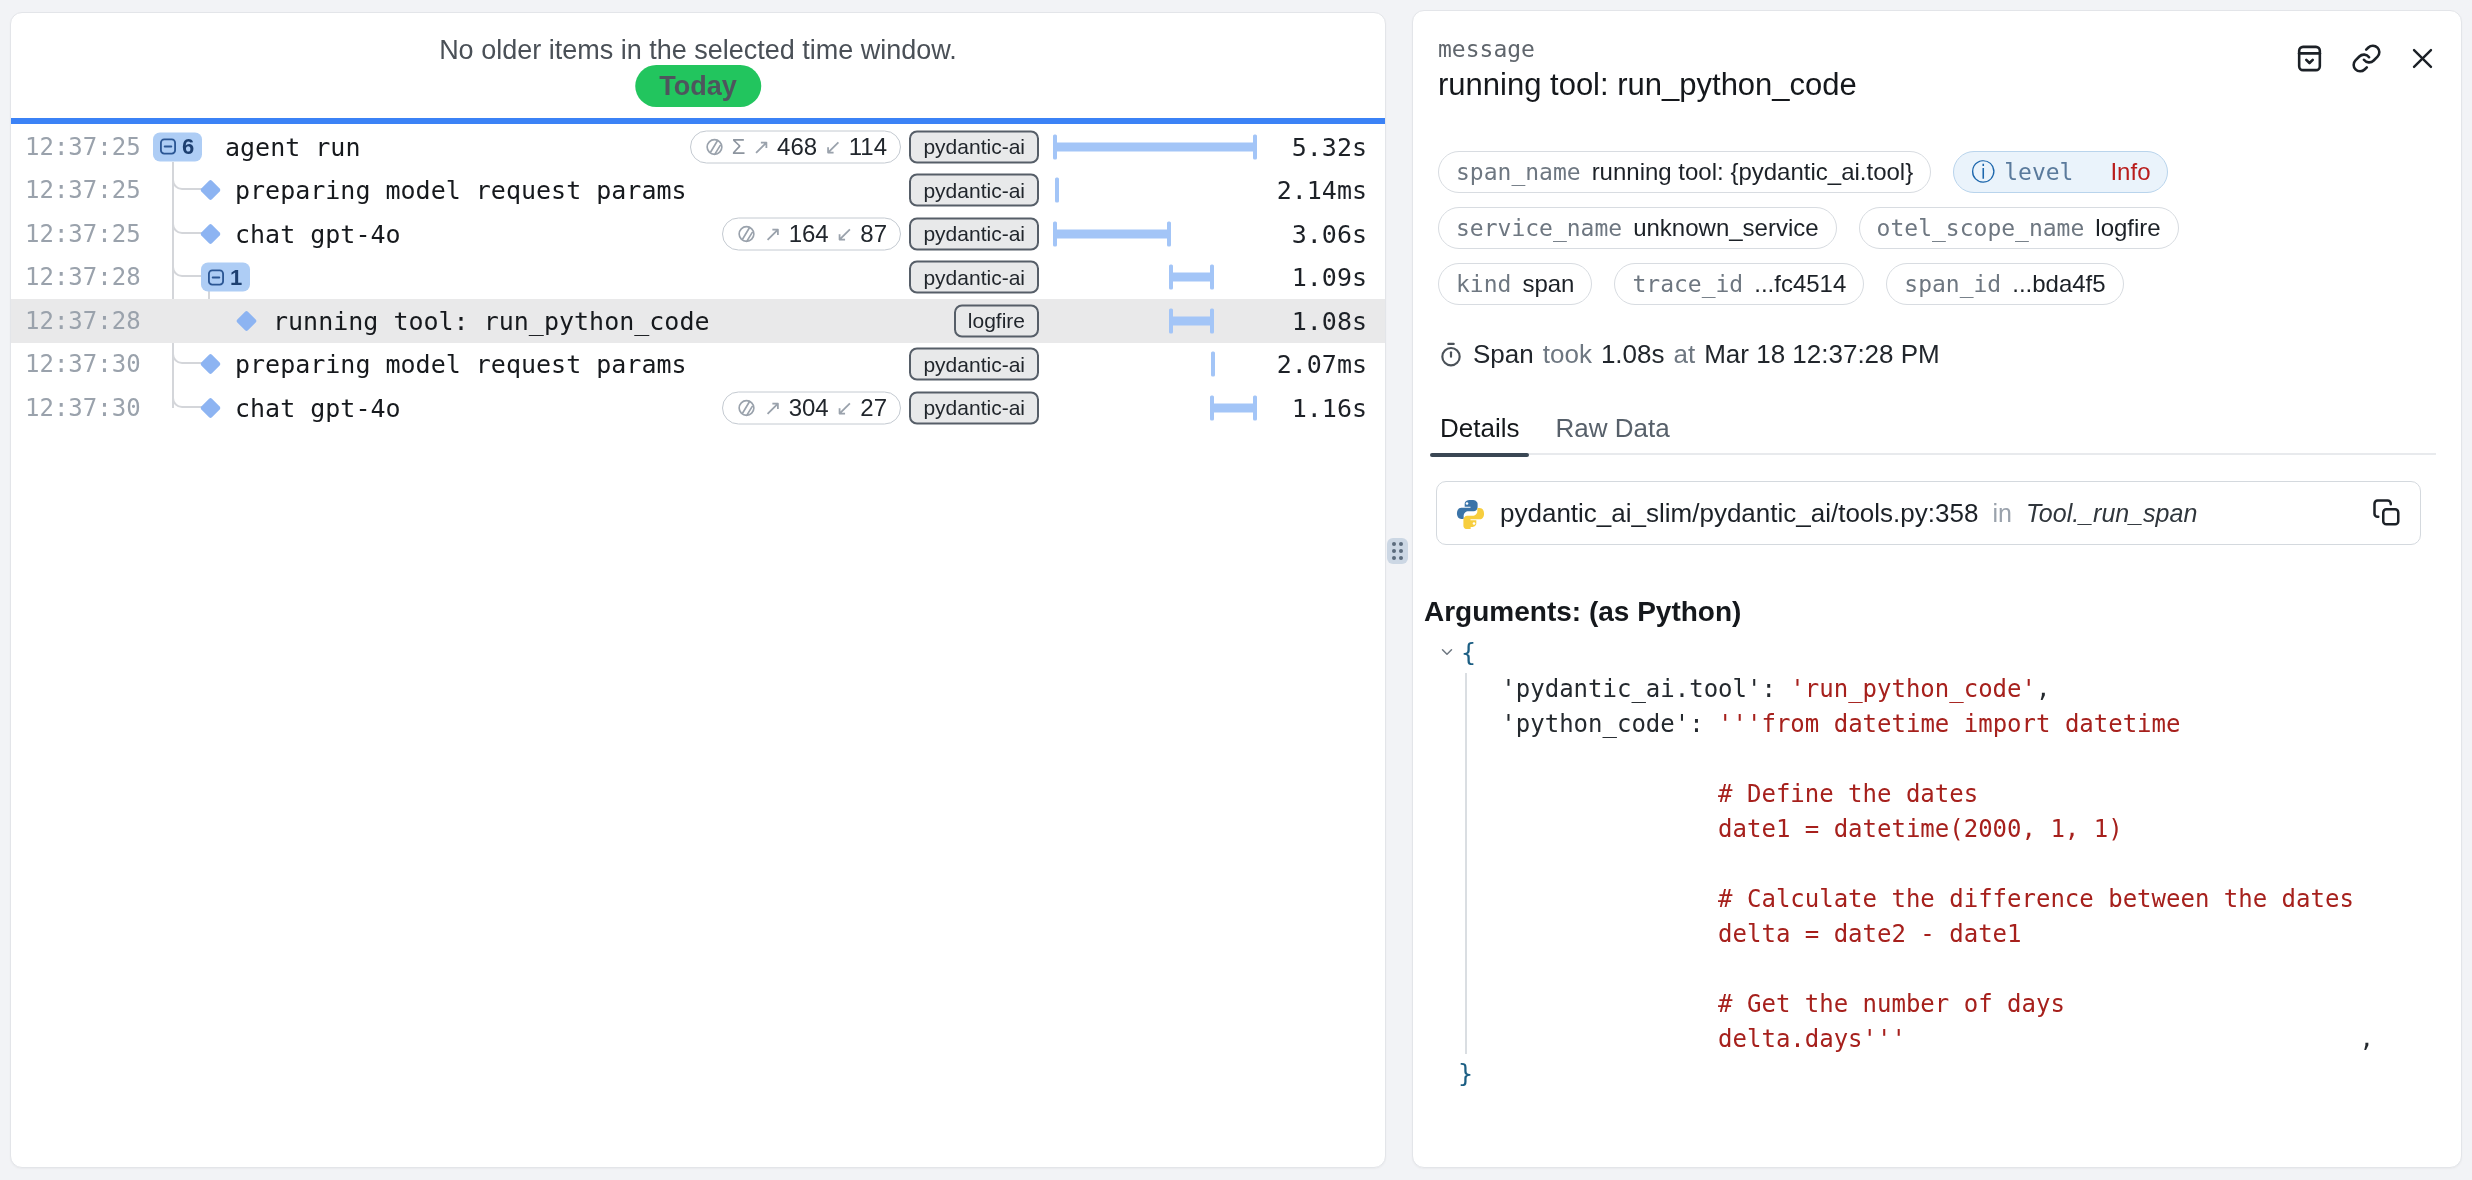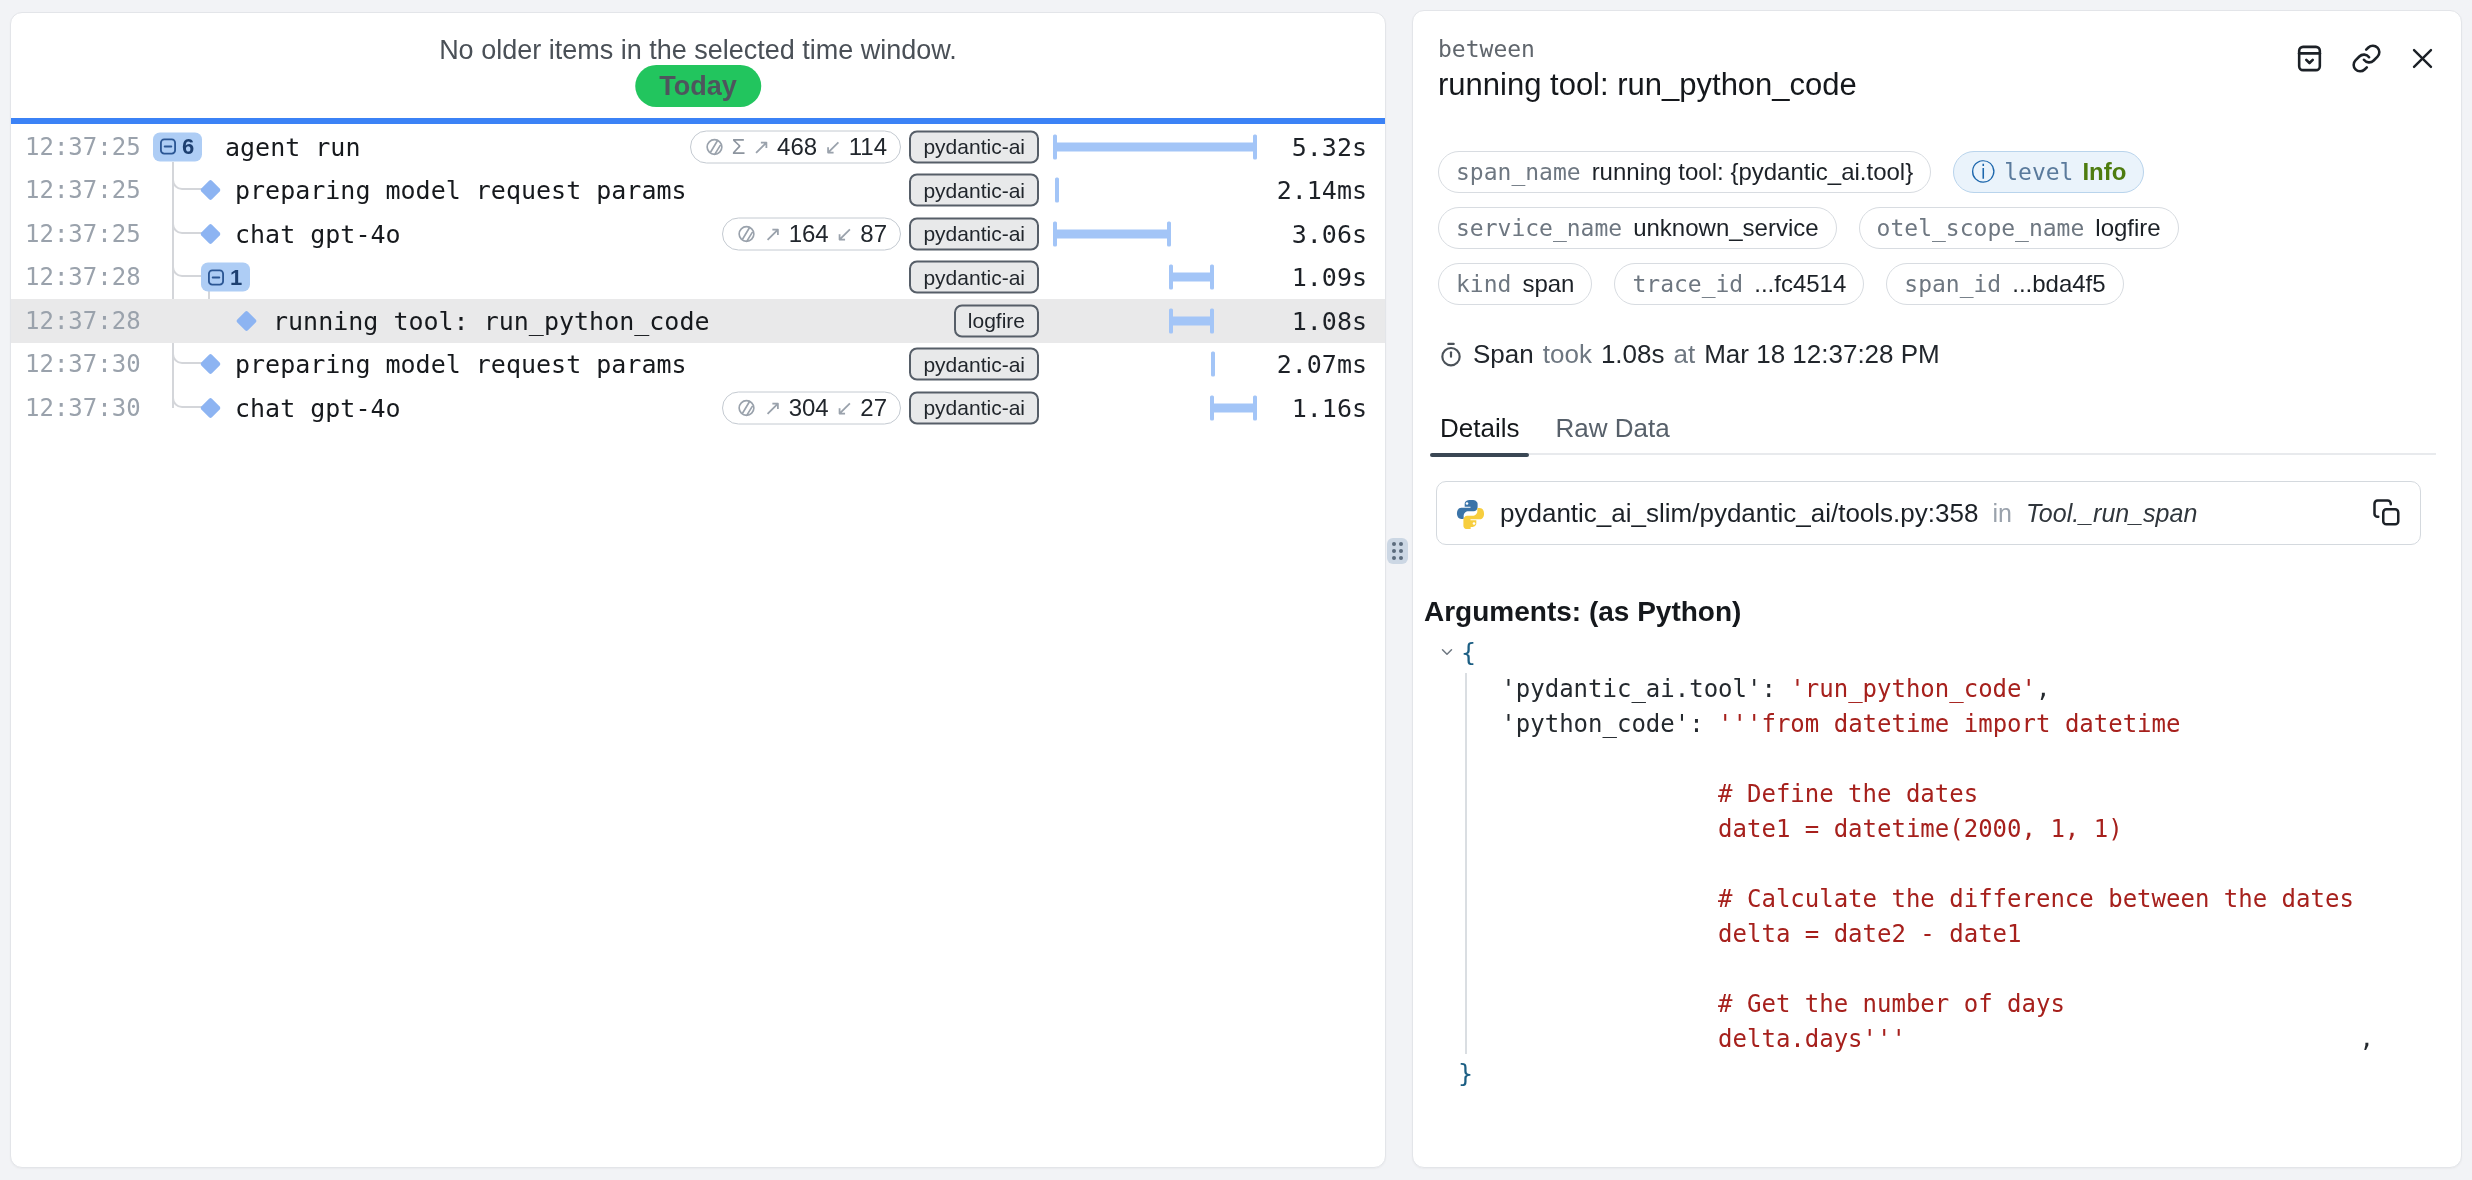--- a/index.html
+++ b/index.html
@@ -55,21 +55,21 @@
   .dp-icons svg { cursor:pointer; }
 
   .pill-row { position:absolute; left:25px; right:25px; display:flex; gap:22px; }
   .pill { height:42px; padding:0 17px; border:1.5px solid #d8dce1; border-radius:21px; background:#fff;
           display:flex; align-items:center; gap:11px; white-space:nowrap; }
   .pill .p-label { font-family:"DejaVu Sans Mono",monospace; font-size:23px; color:#6e7781; }
   .pill .p-value { font-size:24px; color:#1c2127; }
   .pill.level { background:#eaf3fb; border-color:#b9d4ec; gap:9px; }
   .pill.level .info-glyph { font-size:24px; color:#1c66ac; }
   .pill.level .p-label { color:#5a7a9c; }
-  .pill.level .p-value { font-weight:bold; color:#4d7c0f; }
+  .pill.level .p-value { font-weight:normal; color:#b91c1c;margin-left:28px; }
 
   .took-line { position:absolute; left:25px; top:328px; display:flex; align-items:center; gap:9px; font-size:26px; }
   .took-line .dark { color:#21262c; } .took-line .dim { color:#6e7781; }
 
   .tabs { position:absolute; left:25px; right:25px; top:402px; height:42px; border-bottom:2px solid #e8eaed; display:flex; gap:32px; }
   .tab { font-size:26px; color:#57606a; padding:0 2px; height:42px; display:flex; align-items:flex-start; cursor:pointer; position:relative; }
   .tab.active { color:#14171a; }
   .tab.active::after { content:""; position:absolute; left:-8px; right:-8px; bottom:-2px; height:4px; background:#3a4754; border-radius:2px; }
 
   .source-box { position:absolute; left:23px; top:470px; width:985px; height:64px; border:1.5px solid #d4d9de; border-radius:10px;
@@ -256,21 +256,21 @@
 <div class="drag-handle">
   <i></i>
     <i></i>
     <i></i>
     <i></i>
     <i></i>
     <i></i>
 </div>
 
 <section class="card" id="detail-panel">
-  <div class="dp-kind mono">between</div>
+  <div class="dp-kind mono">message</div>
   <div class="dp-title">running tool: run_python_code</div>
 
   <div class="dp-icons">
     <span>
       <svg class="icon" width="31" height="31" viewBox="0 0 24 24">
         <rect x="4" y="3" width="16" height="18" rx="3"></rect>
         <line x1="4" y1="8" x2="20" y2="8"></line>
         <polyline points="9.5,13 12,15.5 14.5,13"></polyline>
       </svg>
     </span>

